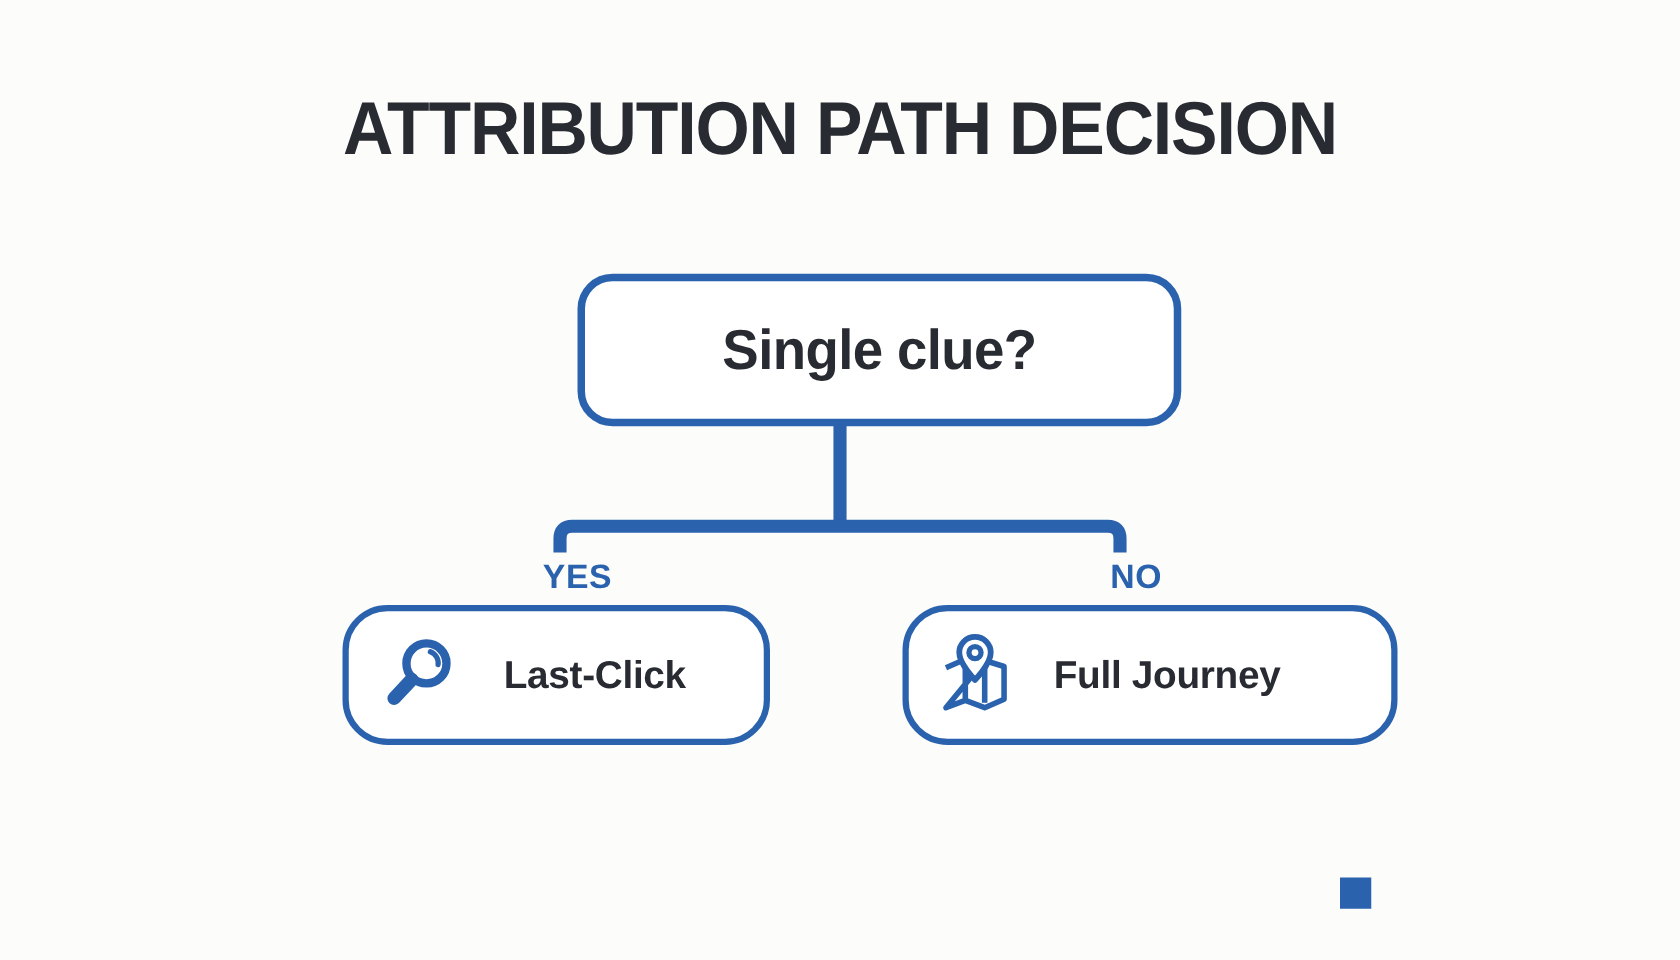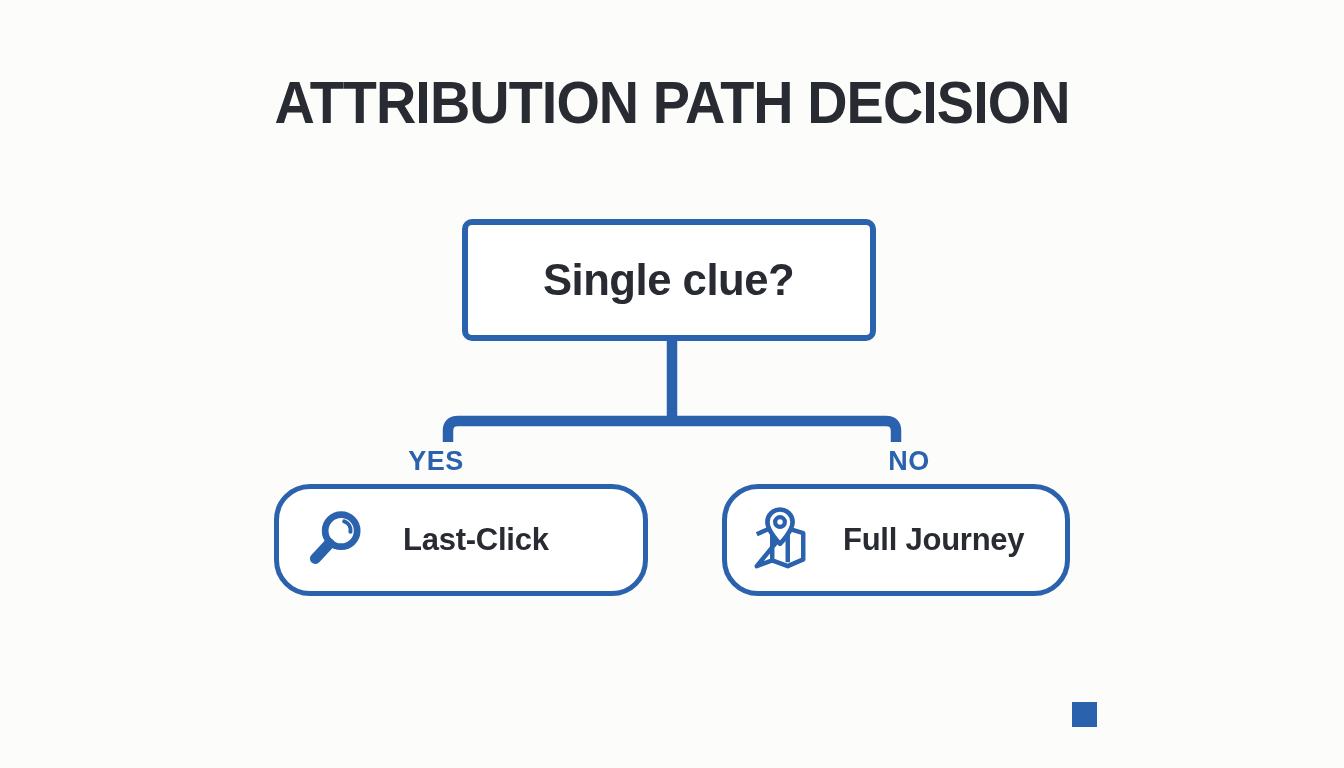--- a/index.html
+++ b/index.html
@@ -38,22 +38,22 @@
     position:absolute;
     background:var(--box-bg);
     border:6px solid var(--accent);
     box-sizing:border-box;
     display:flex;
     align-items:center;
     justify-content:center;
   }
   .node.decision{
     left:462px; top:219px;
-    width:414px; height:122px;
-    border-radius:10px;
+    width:483px; height:122px;
+    border-radius:28px;
   }
   .decision-text{
     font-size:45px;
     font-weight:700;
     color:var(--ink);
     letter-spacing:-0.5px;
     transform:scaleX(0.97);
   }
   .connector-svg{
     position:absolute;
@@ -68,36 +68,36 @@
   .branch-label{
     position:absolute;
     top:446px;
     width:80px;
     text-align:center;
     font-size:27px;
     font-weight:700;
     color:var(--accent);
     letter-spacing:0.5px;
   }
-  .branch-label.yes{ left:396px; }
+  .branch-label.yes{ left:422px; }
   .branch-label.no{ left:869px; }
   .node.result{
     border-width:5.5px;
     border-radius:36px;
     top:484px;
     height:112px;
     justify-content:flex-start;
   }
   .node.result.left{
-    left:274px; width:374px;
+    left:274px; width:342px;
     padding-left:28px;
     gap:38px;
   }
   .node.result.right{
-    left:722px; width:348px;
+    left:722px; width:396px;
     padding-left:22px;
     gap:32px;
   }
   .result-label{
     font-size:31px;
     font-weight:700;
     color:var(--ink);
     letter-spacing:-0.25px;
   }
   .icon-wrap{

